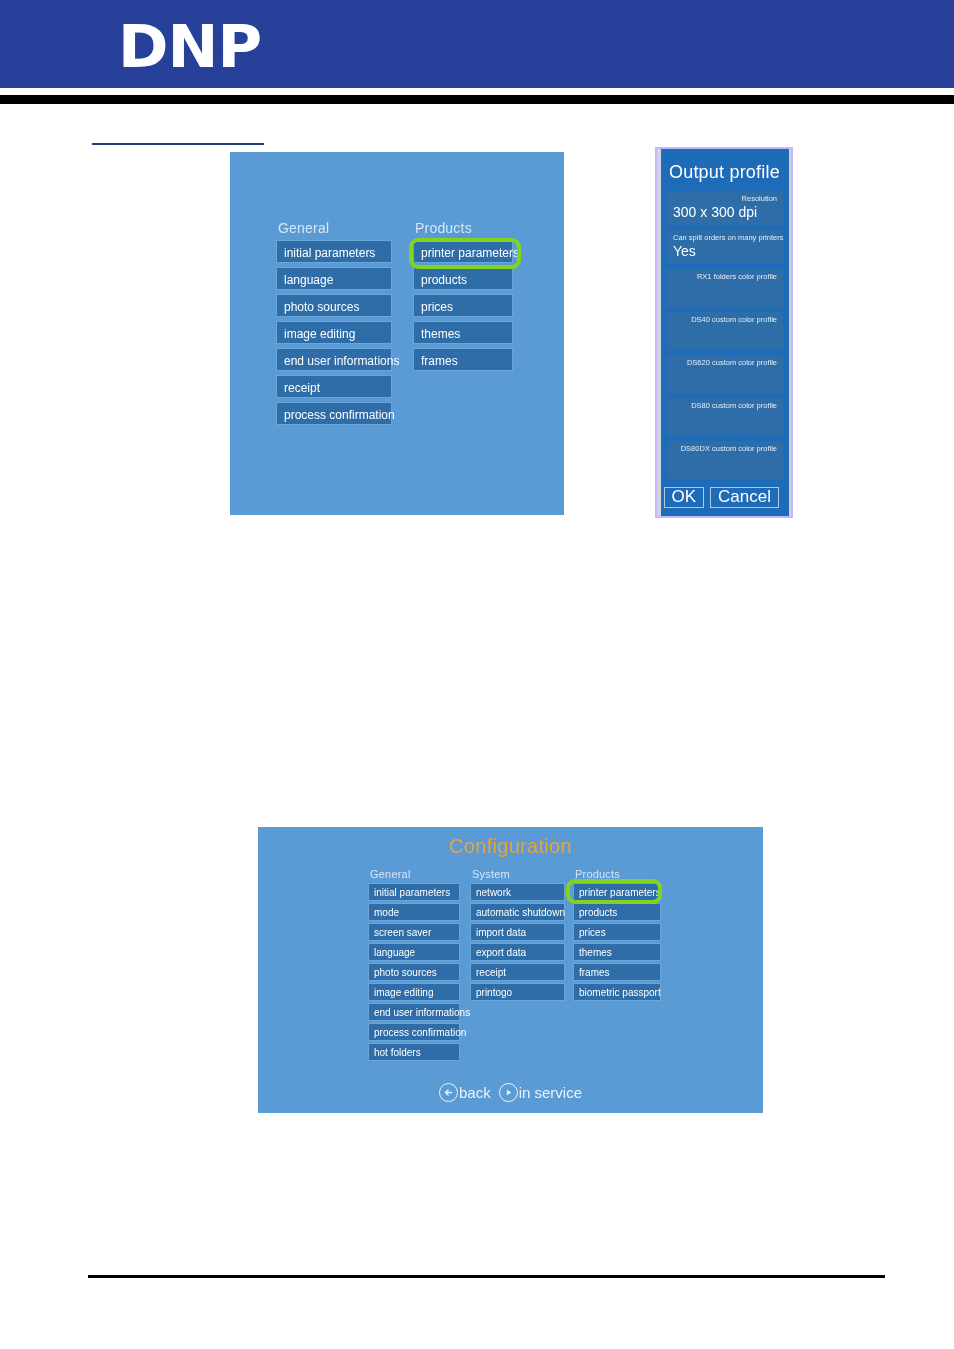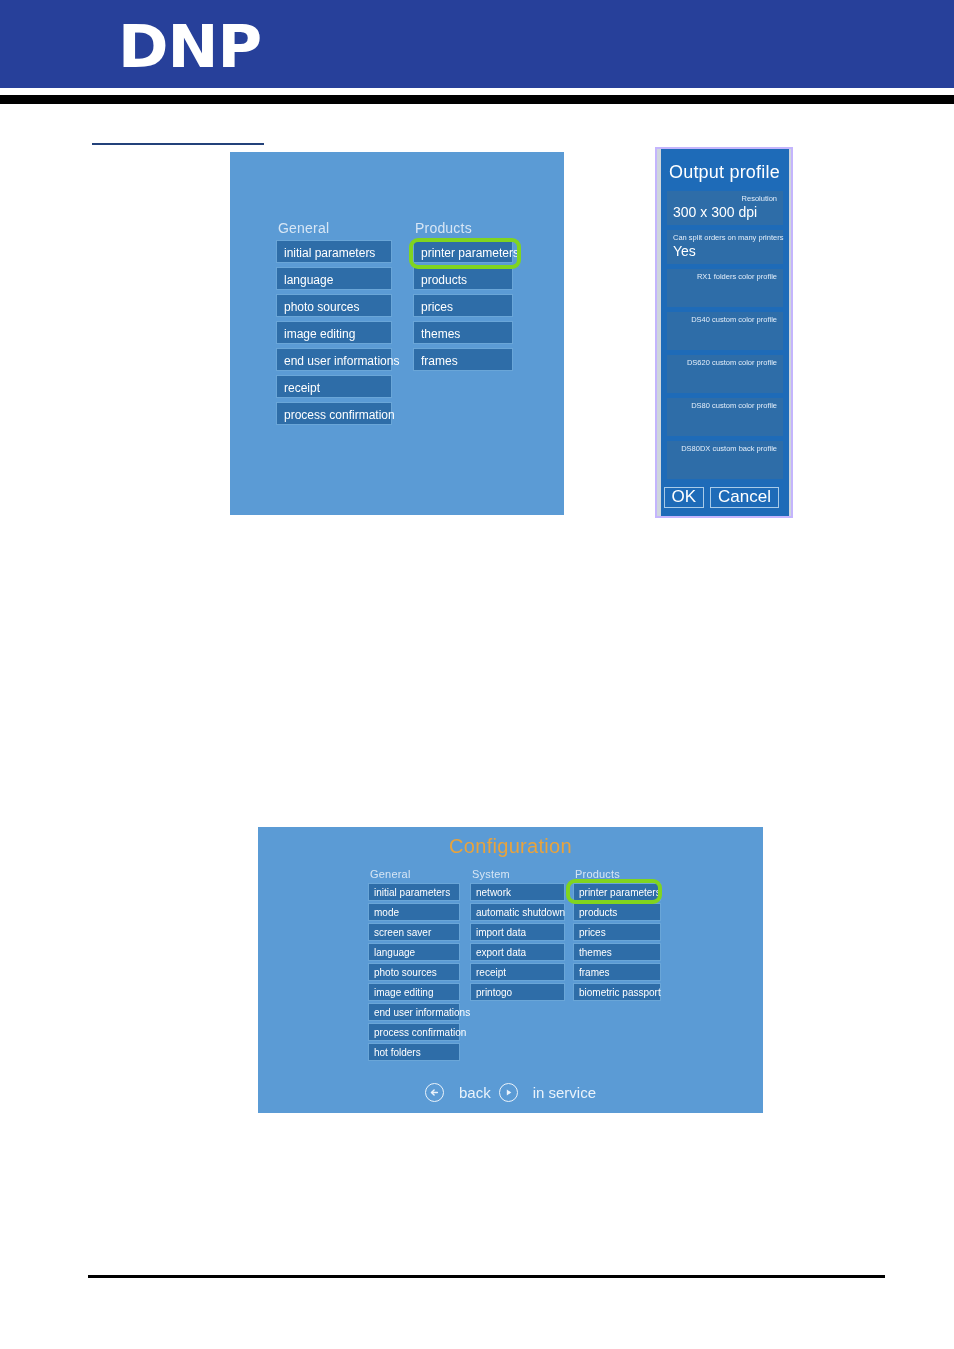--- a/index.html
+++ b/index.html
@@ -141,21 +141,21 @@
     display: flex;
     justify-content: center;
     align-items: center;
     gap: 8px;
     color: #eaf3fb;
     font-size: 15px;
   }
   #config-footer-nav .nav-item {
     display: flex;
     align-items: center;
-    gap: 15px;
+    gap: 1px;
   }
   .circle-icon {
     width: 19px; height: 19px;
     border: 1.6px solid #eaf3fb;
     border-radius: 50%;
     display: inline-flex;
     align-items: center;
     justify-content: center;
     box-sizing: border-box;
   }
@@ -317,21 +317,21 @@
 
     <div class="profile-row tall">
       <div class="row-label">DS620 custom color profile</div>
     </div>
 
     <div class="profile-row tall">
       <div class="row-label">DS80 custom color profile</div>
     </div>
 
     <div class="profile-row tall">
-      <div class="row-label">DS80DX custom back profile</div>
+      <div class="row-label">DS80DX custom color profile</div>
     </div>
 
     <div id="dlg-buttons">
       <button class="dlg-btn">OK</button>
       <button class="dlg-btn">Cancel</button>
     </div>
   </div>
 </div>
 
 <div class="menu-panel" id="panel-configuration">

